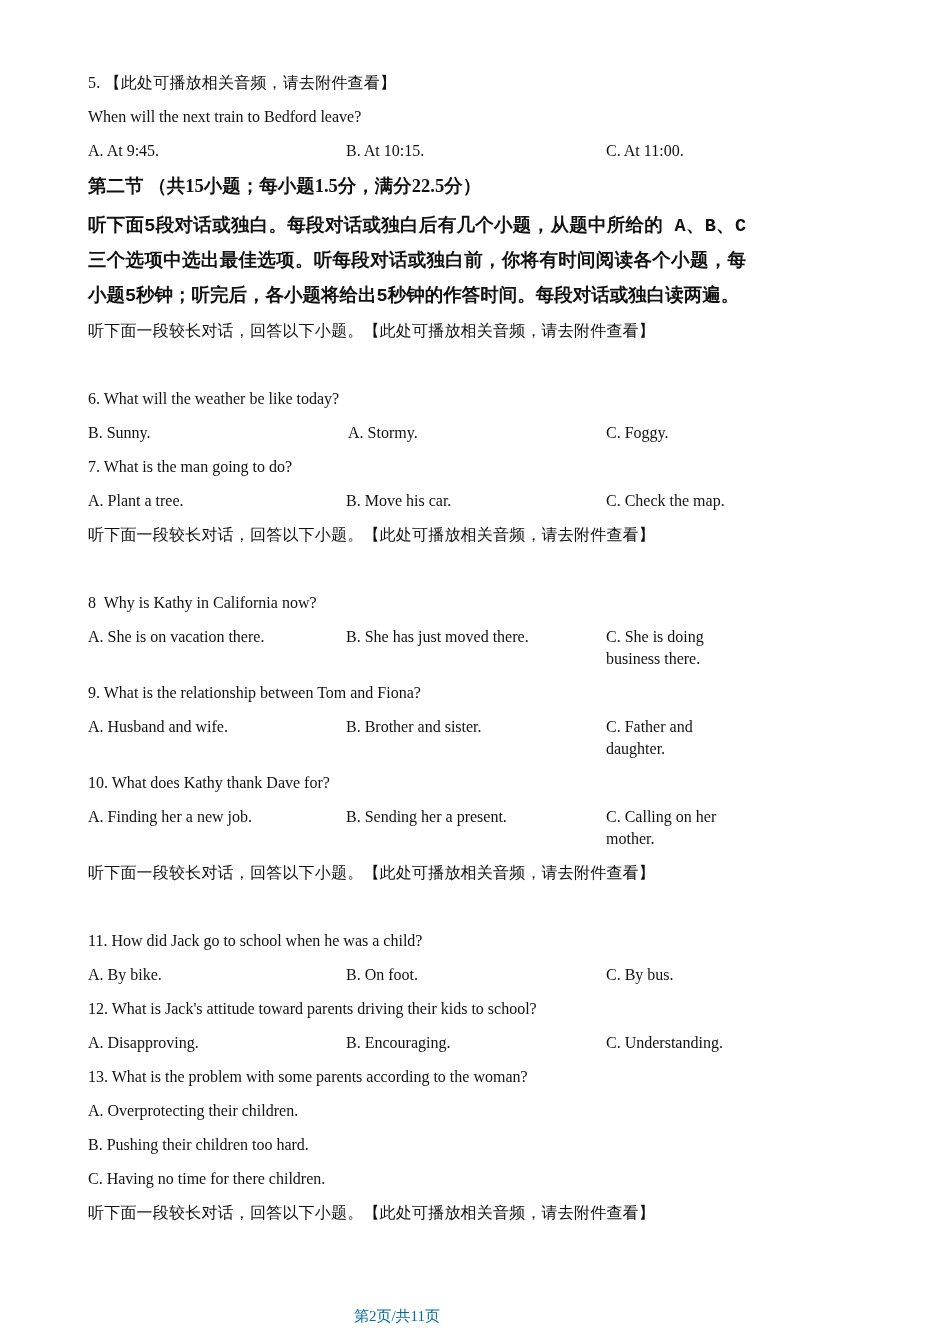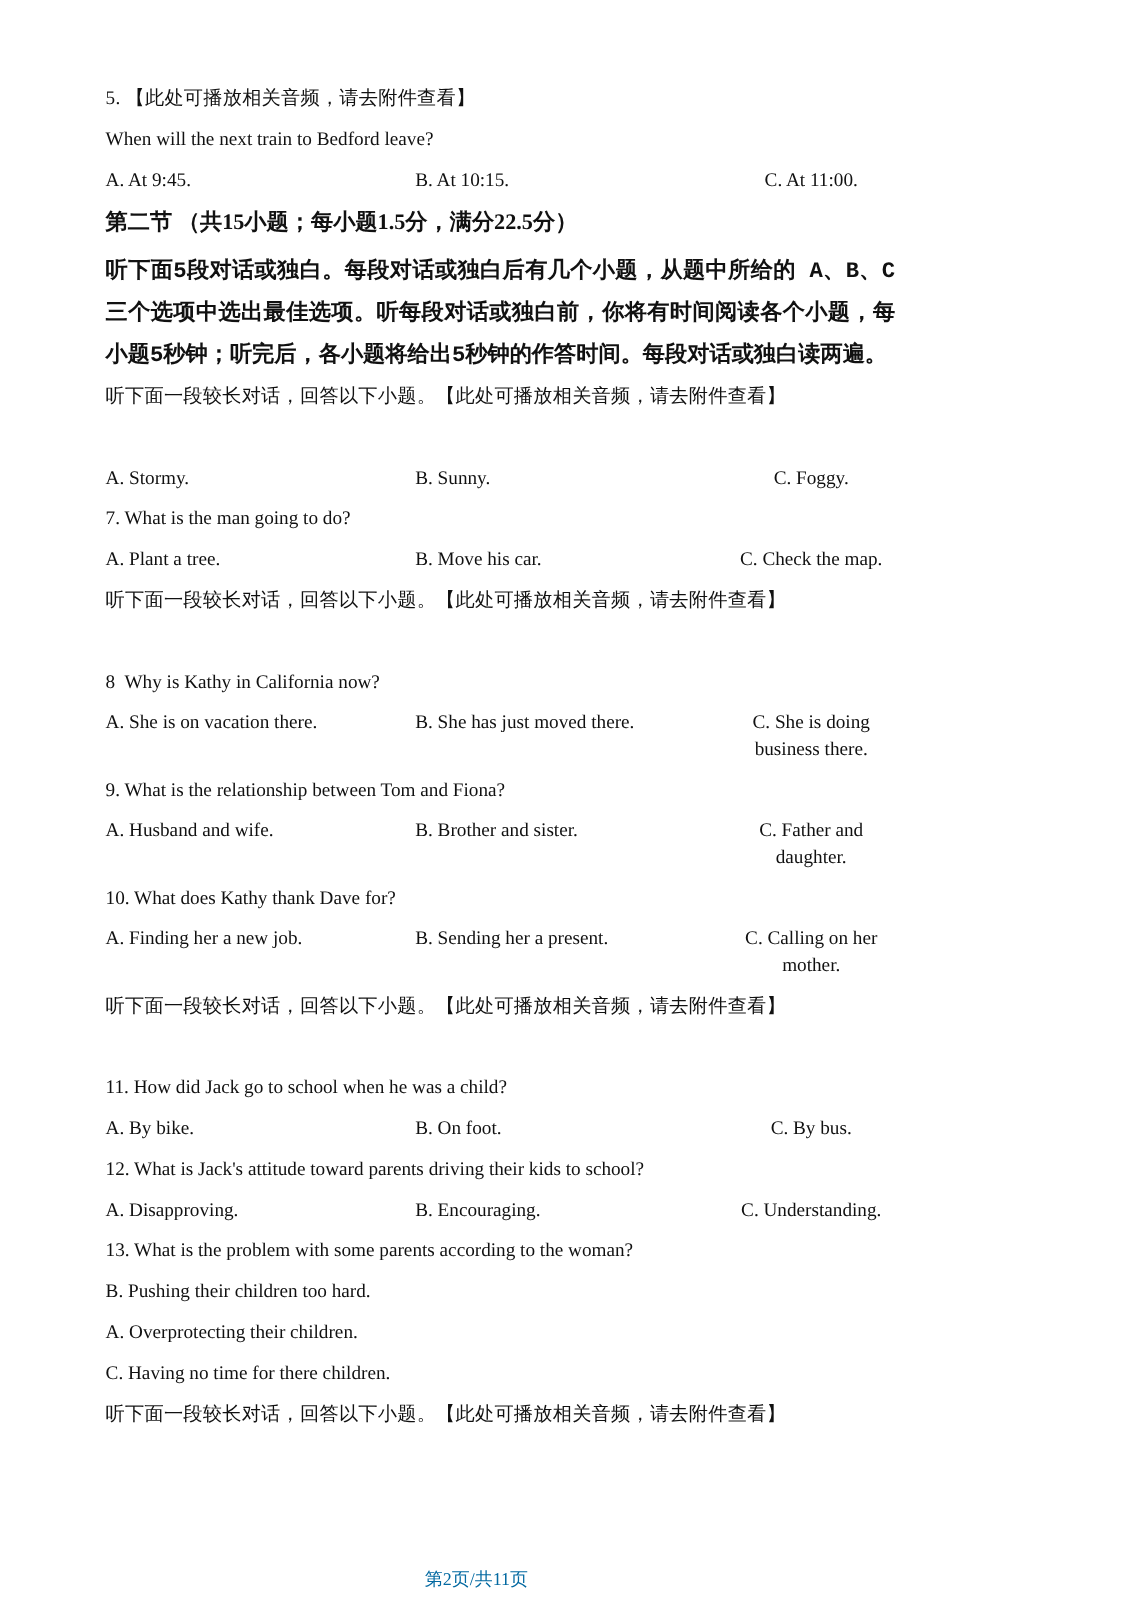--- a/index.html
+++ b/index.html
@@ -48,21 +48,21 @@
   }
   .options-row {
     display: flex;
     font-size: 16px;
     line-height: 22px;
     margin-bottom: 12px;
   }
   .opt { white-space: pre-wrap; }
   .opt-a { width: 258px; flex: 0 0 258px; }
   .opt-b { width: 260px; flex: 0 0 260px; }
-  .opt-c { flex: 1 1 auto; text-align: center; }
+  .opt-c { flex: 1 1 auto; }
   .spacer {
     height: 34px;
   }
   .footer {
     position: absolute;
     left: 0;
     bottom: 18px;
     width: 794px;
     text-align: center;
     font-size: 15px;
@@ -78,23 +78,24 @@
       <div class="line">When will the next train to Bedford leave?</div>
       <div class="options-row">
         <span class="opt opt-a">A. At 9:45.</span>
         <span class="opt opt-b">B. At 10:15.</span>
         <span class="opt opt-c">C. At 11:00.</span>
       </div>
       <div class="line section-header">第二节 （共15小题；每小题1.5分，满分22.5分）</div>
       <div class="line bold-para">听下面5段对话或独白。每段对话或独白后有几个小题，从题中所给的 A、B、C 三个选项中选出最佳选项。听每段对话或独白前，你将有时间阅读各个小题，每小题5秒钟；听完后，各小题将给出5秒钟的作答时间。每段对话或独白读两遍。</div>
       <div class="line audio-line">听下面一段较长对话，回答以下小题。【此处可播放相关音频，请去附件查看】</div>
       <div class="spacer"></div>
+      <div class="line">6. What will the weather be like today?</div>
       <div class="options-row">
+        <span class="opt opt-b">B. Sunny.</span>
         <span class="opt opt-a">A. Stormy.</span>
-        <span class="opt opt-b">B. Sunny.</span>
         <span class="opt opt-c">C. Foggy.</span>
       </div>
       <div class="line">7. What is the man going to do?</div>
       <div class="options-row">
         <span class="opt opt-a">A. Plant a tree.</span>
         <span class="opt opt-b">B. Move his car.</span>
         <span class="opt opt-c">C. Check the map.</span>
       </div>
       <div class="line audio-line">听下面一段较长对话，回答以下小题。【此处可播放相关音频，请去附件查看】</div>
       <div class="spacer"></div>
@@ -124,20 +125,20 @@
         <span class="opt opt-b">B. On foot.</span>
         <span class="opt opt-c">C. By bus.</span>
       </div>
       <div class="line">12. What is Jack's attitude toward parents driving their kids to school?</div>
       <div class="options-row">
         <span class="opt opt-a">A. Disapproving.</span>
         <span class="opt opt-b">B. Encouraging.</span>
         <span class="opt opt-c">C. Understanding.</span>
       </div>
       <div class="line">13. What is the problem with some parents according to the woman?</div>
+      <div class="line">A. Overprotecting their children.</div>
       <div class="line">B. Pushing their children too hard.</div>
-      <div class="line">A. Overprotecting their children.</div>
       <div class="line">C. Having no time for there children.</div>
       <div class="line audio-line">听下面一段较长对话，回答以下小题。【此处可播放相关音频，请去附件查看】</div>
     </div>
 </div>
 
 <div class="footer">第2页/共11页</div>
 
 </body></html>

